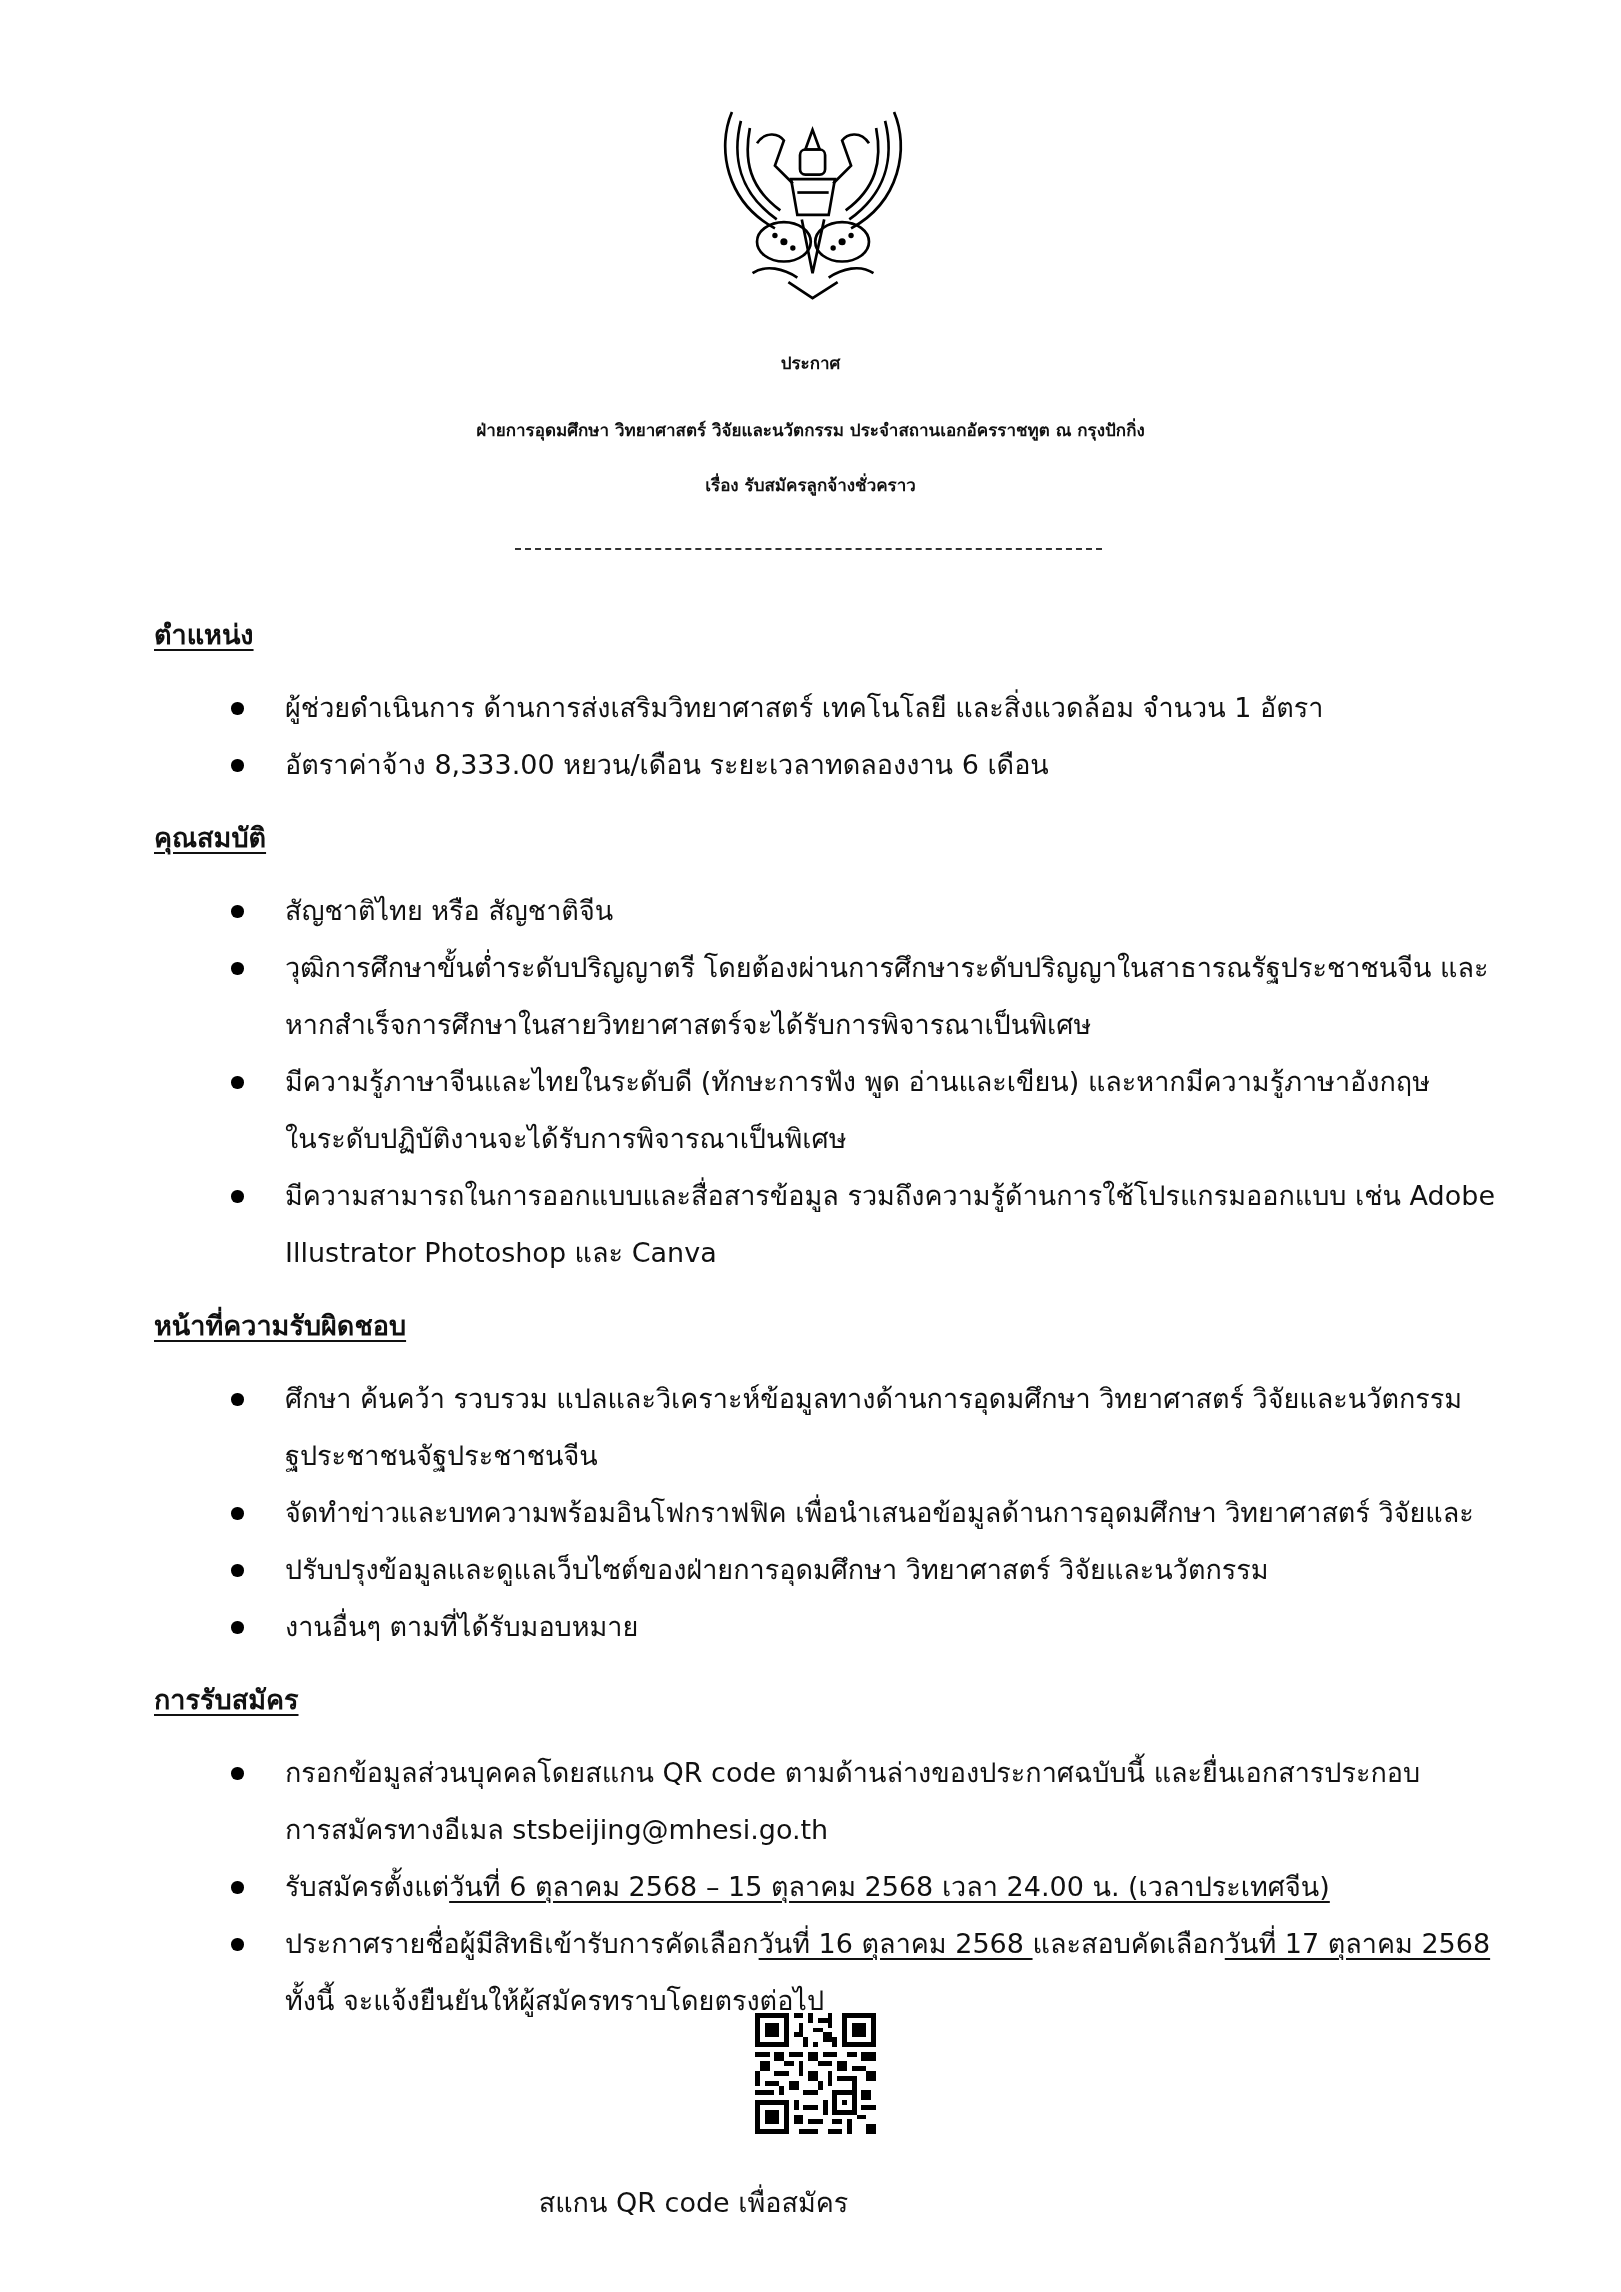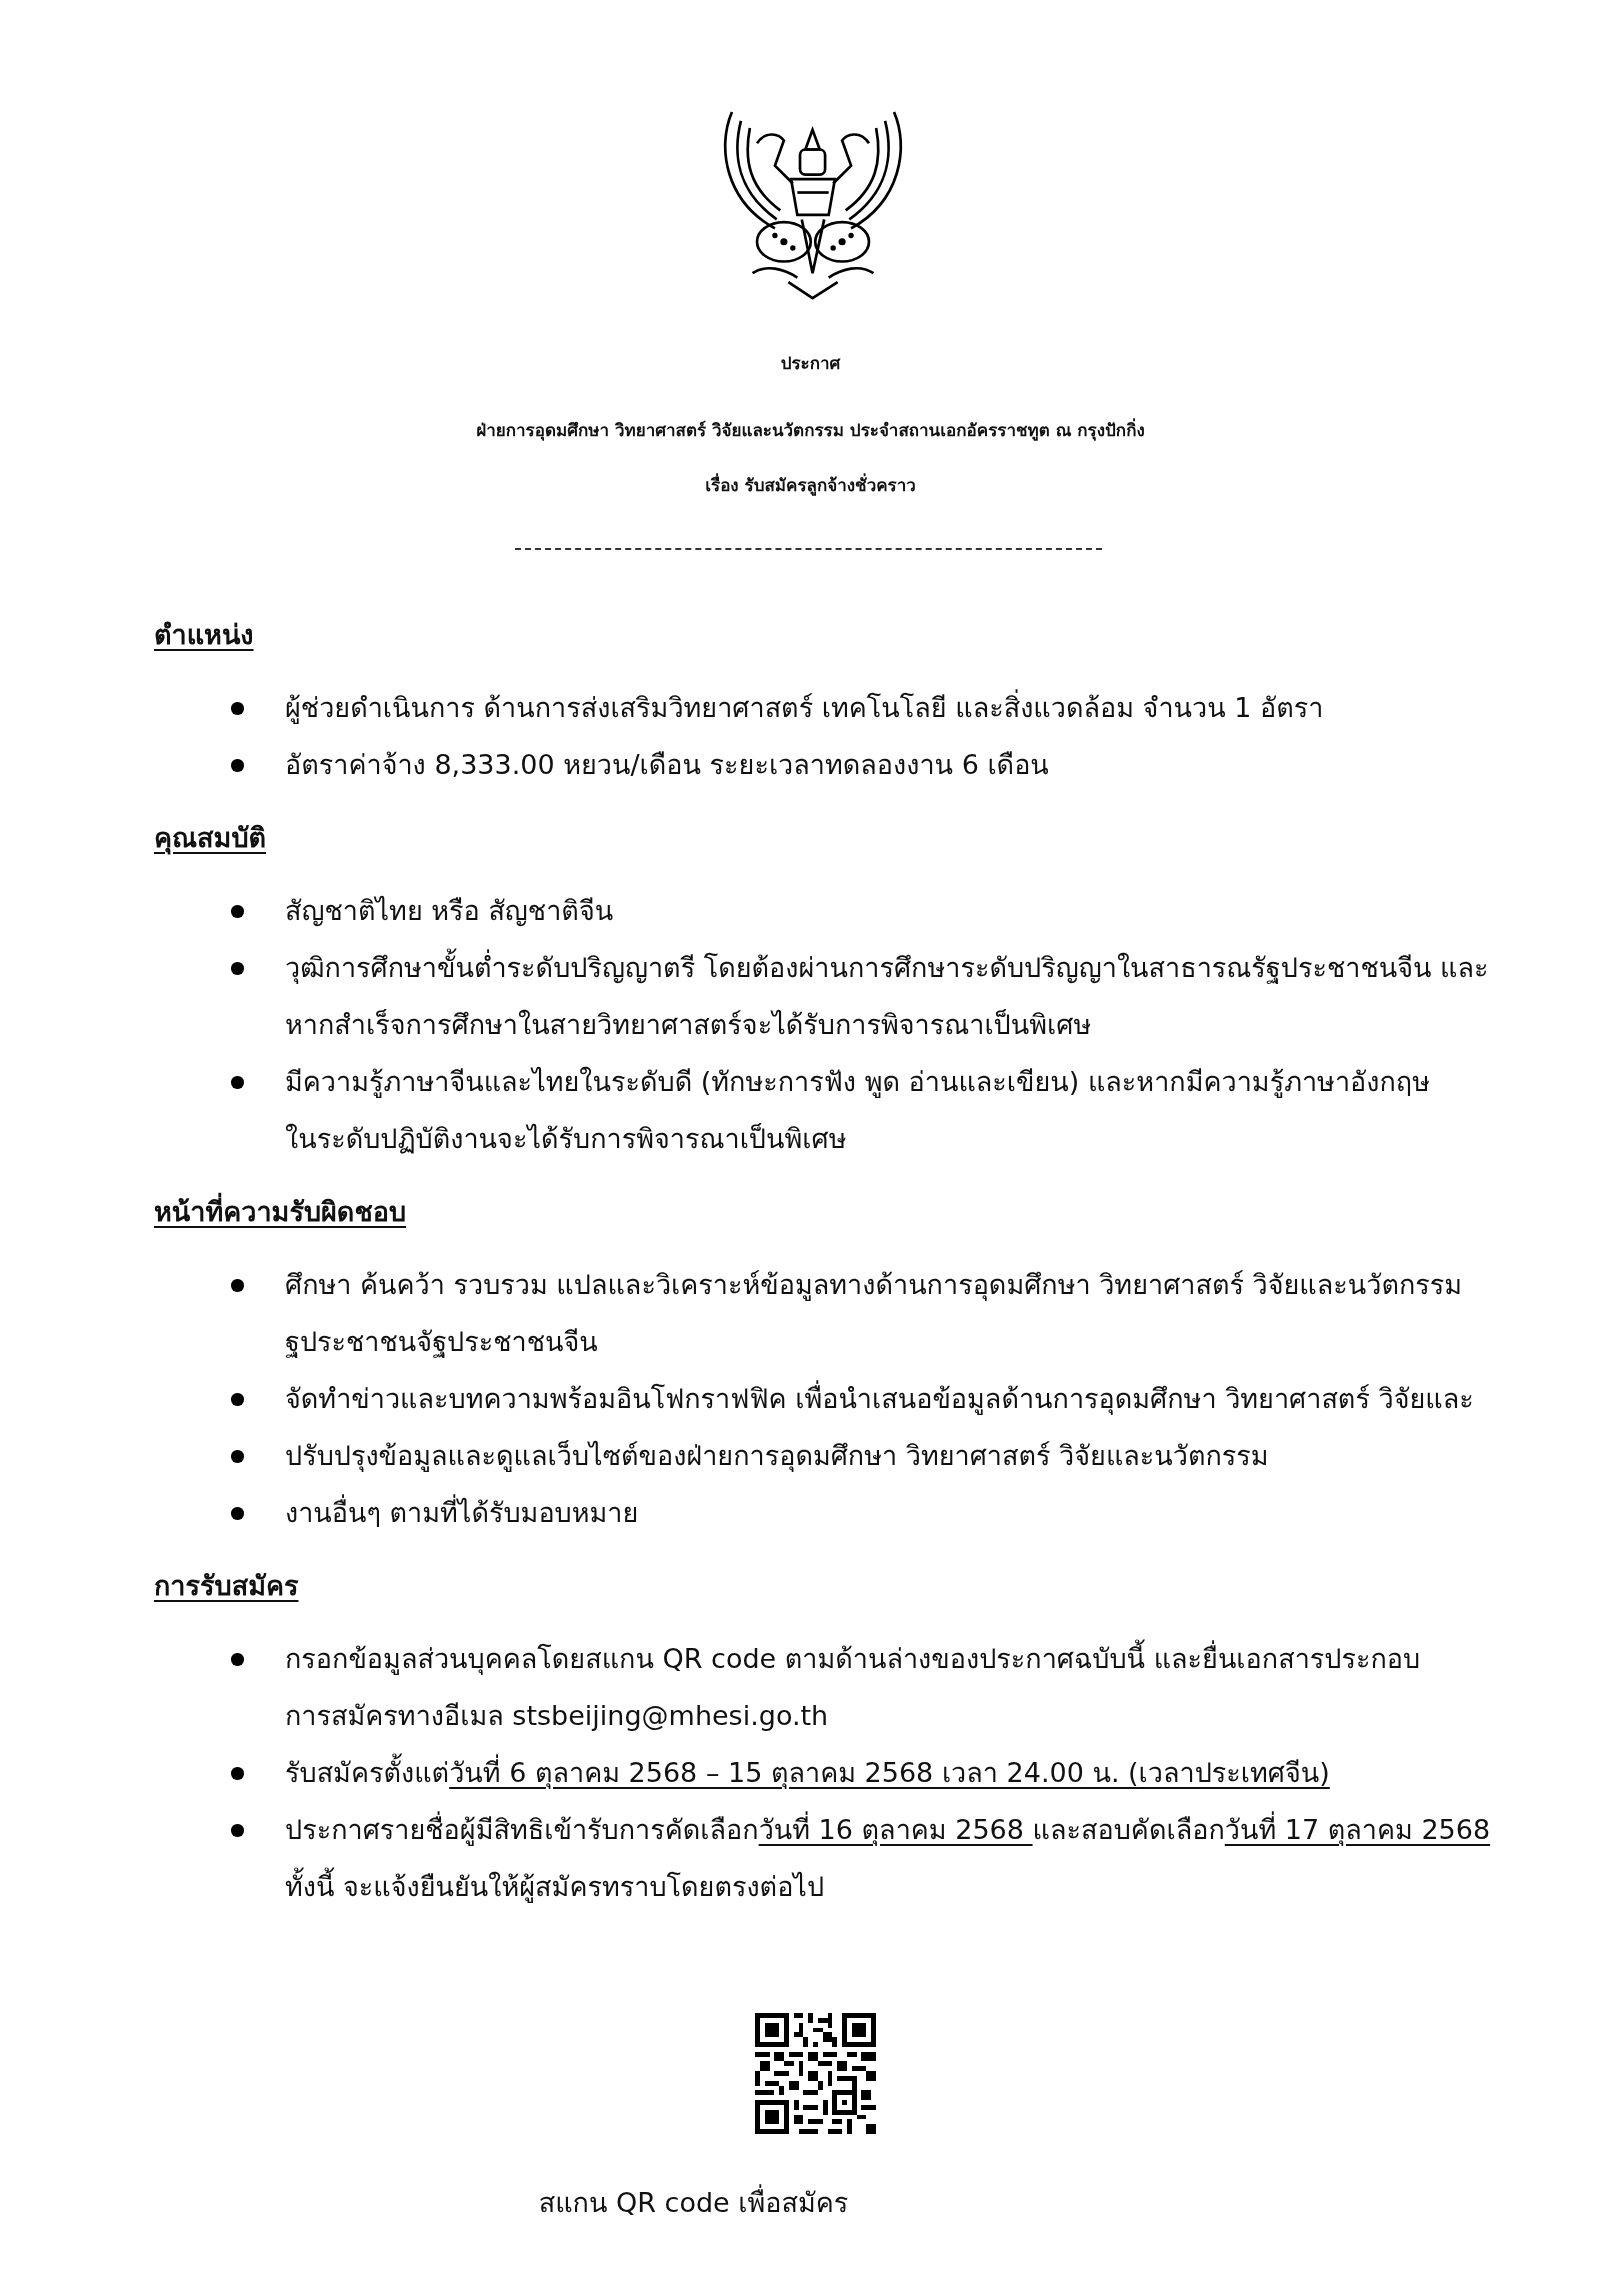--- a/index.html
+++ b/index.html
@@ -115,20 +115,25 @@
       </li>
     <li>
         <span class="bullet"></span>
       <span class="line">วุฒิการศึกษาขั้นต่ำระดับปริญญาตรี โดยต้องผ่านการศึกษาระดับปริญญาในสาธารณรัฐประชาชนจีน และ</span>
       <span class="line cont">หากสำเร็จการศึกษาในสายวิทยาศาสตร์จะได้รับการพิจารณาเป็นพิเศษ</span>
       </li>
     <li>
         <span class="bullet"></span>
       <span class="line">มีความรู้ภาษาจีนและไทยในระดับดี (ทักษะการฟัง พูด อ่านและเขียน) และหากมีความรู้ภาษาอังกฤษ</span>
       <span class="line cont">ในระดับปฏิบัติงานจะได้รับการพิจารณาเป็นพิเศษ</span>
+      </li>
+    <li>
+        <span class="bullet"></span>
+      <span class="line">มีความสามารถในการออกแบบและสื่อสารข้อมูล รวมถึงความรู้ด้านการใช้โปรแกรมออกแบบ เช่น Adobe</span>
+      <span class="line cont">Illustrator Photoshop และ Canva</span>
       </li>
   </ul>
 
   <div class="section-head">หน้าที่ความรับผิดชอบ</div>
   <ul>
     <li>
         <span class="bullet"></span>
       <span class="line">ศึกษา ค้นคว้า รวบรวม แปลและวิเคราะห์ข้อมูลทางด้านการอุดมศึกษา วิทยาศาสตร์ วิจัยและนวัตกรรม</span>
       <span class="line cont">ฐประชาชนจัฐประชาชนจีน</span>
       </li>

